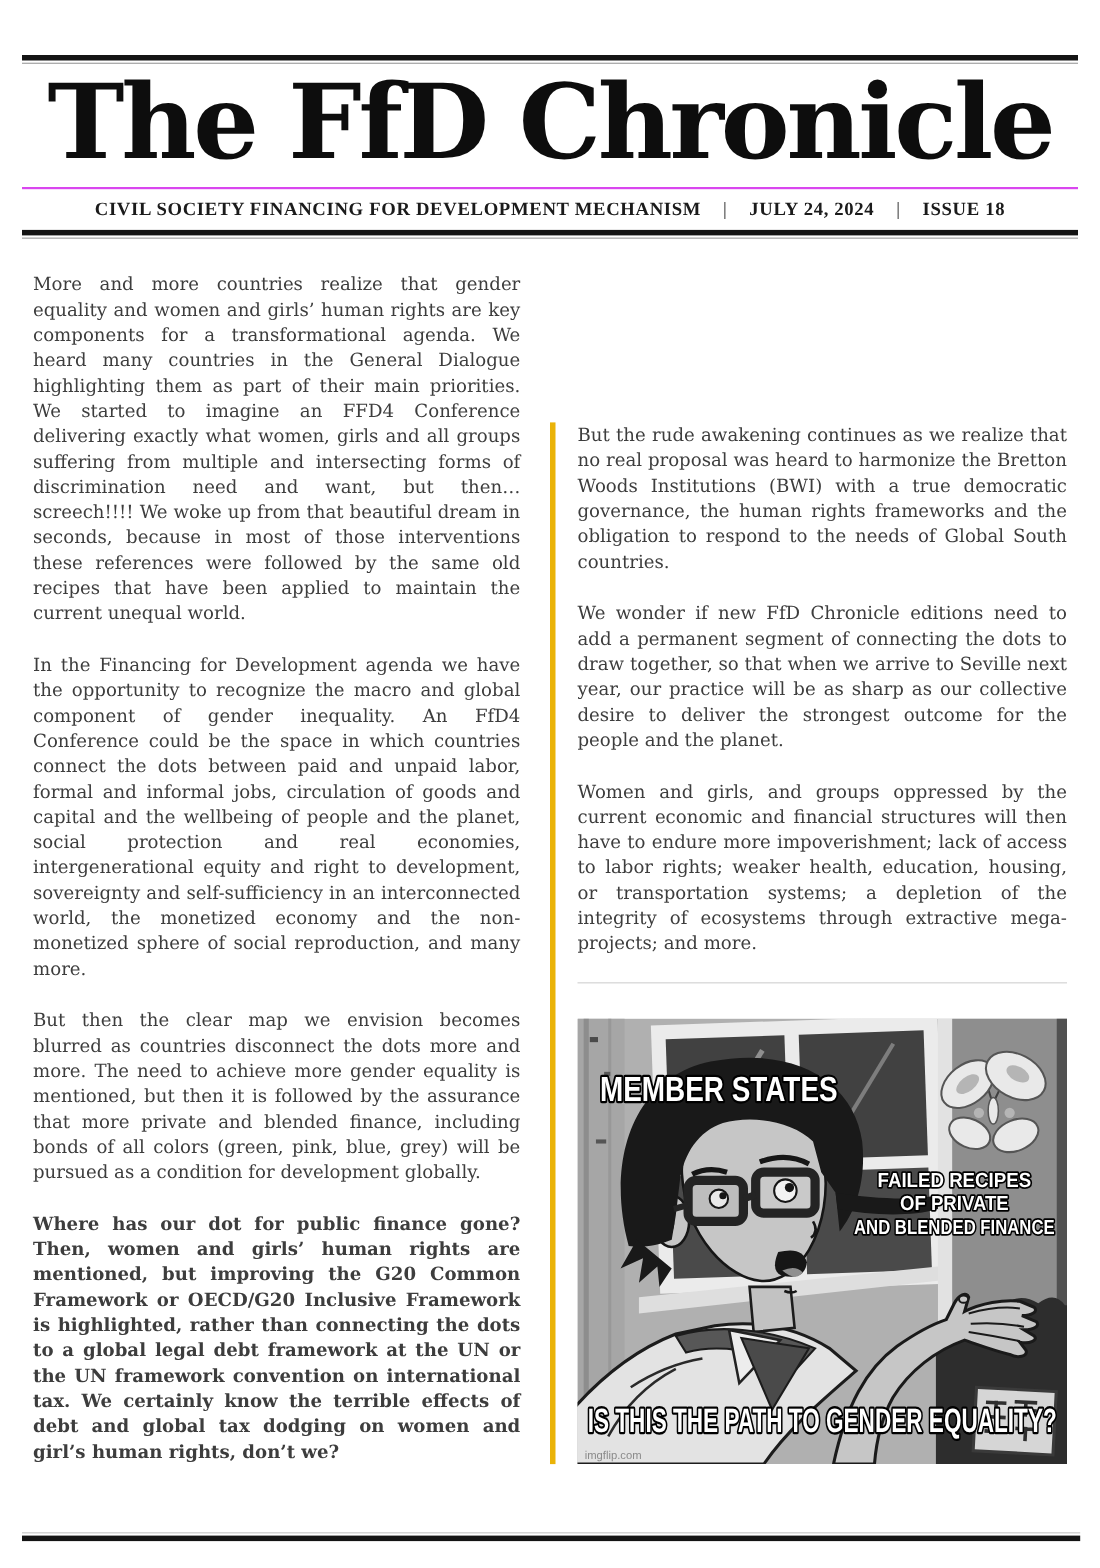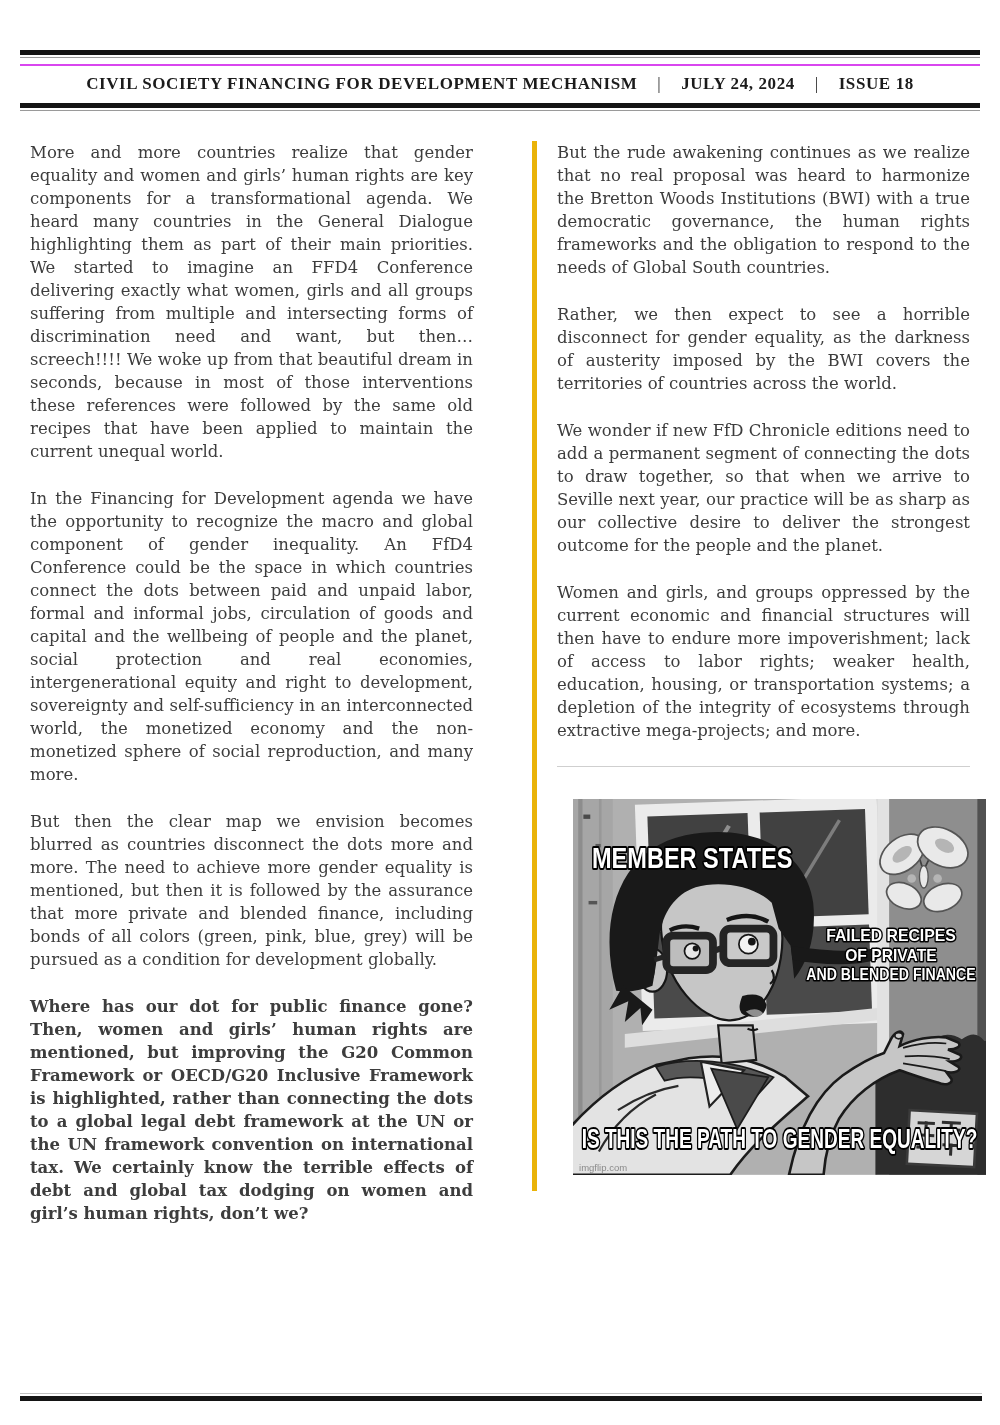--- a/index.html
+++ b/index.html
@@ -58,42 +58,41 @@
     line-height:1.1;
     letter-spacing:0px;
     color:#101010;
     white-space:nowrap;
   }
 
   
   .columns {
     display:flex;
     margin:30px 30px 0;
-    align-items:flex-start;
-    gap:32px;
+    align-items:flex-end;
   }
   .col { box-sizing:border-box; }
   .col-left  { width:470px; padding-right:27px; }
   .col-right { flex:1; border-left:5px solid #eab308; padding-left:20px; }
   .col p {
     margin:0 0 24px;
     font-size:16.5px;
     line-height:23px;
     text-align:justify;
     color:#3d3d3d;
   }
   .col p:last-child { margin-bottom:0;font-weight:bold; }
   .meme-sep {
     border:none;
     border-top:1px solid #cfcfcf;
     margin:4px 0 32px;
   }
 
   
-  .meme { margin:16px; width:100%; }
+  .meme { margin:0; width:100%; }
   .meme svg { display:block; width:100%; height:auto; }
   .meme-txt {
     font-family:"Liberation Sans", sans-serif;
     font-weight:bold;
     fill:#ffffff;
     stroke:#000000;
     paint-order:stroke;
     stroke-linejoin:round;
   }
   .meme-wm { font-family:"Liberation Sans", sans-serif; fill:#8a8a8a; }
@@ -102,20 +101,21 @@
 <body>
 
 <div class="page">
 
   <div class="rules top-rules">
     <div class="rule-thick"></div>
     <div class="rule-thin"></div>
   </div>
 
   <header>
+    <h1 class="masthead">The FfD Chronicle</h1>
     <div class="tagline-bar">
       <span>CIVIL SOCIETY FINANCING FOR DEVELOPMENT MECHANISM</span>
       <span class="sep">|</span>
       <span>JULY 24, 2024</span>
       <span class="sep">|</span>
       <span>ISSUE 18</span>
     </div>
     <div class="rules">
       <div class="rule-thick"></div>
       <div class="rule-thin"></div>
@@ -127,21 +127,20 @@
 
     <section class="col col-left">
       <p>More and more countries realize that gender equality and women and girls’ human rights are key components for a transformational agenda. We heard many countries in the General Dialogue highlighting them as part of their main priorities. We started to imagine an FFD4 Conference delivering exactly what women, girls and all groups suffering from multiple and intersecting forms of discrimination need and want, but then… screech!!!! We woke up from that beautiful dream in seconds, because in most of those interventions these references were followed by the same old recipes that have been applied to maintain the current unequal world.</p>
       <p>In the Financing for Development agenda we have the opportunity to recognize the macro and global component of gender inequality. An FfD4 Conference could be the space in which countries connect the dots between paid and unpaid labor, formal and informal jobs, circulation of goods and capital and the wellbeing of people and the planet, social protection and real economies, intergenerational equity and right to development, sovereignty and self-sufficiency in an interconnected world, the monetized economy and the non-monetized sphere of social reproduction, and many more.</p>
       <p>But then the clear map we envision becomes blurred as countries disconnect the dots more and more. The need to achieve more gender equality is mentioned, but then it is followed by the assurance that more private and blended finance, including bonds of all colors (green, pink, blue, grey) will be pursued as a condition for development globally.</p>
       <p>Where has our dot for public finance gone? Then, women and girls’ human rights are mentioned, but improving the G20 Common Framework or OECD/G20 Inclusive Framework is highlighted, rather than connecting the dots to a global legal debt framework at the UN or the UN framework convention on international tax. We certainly know the terrible effects of debt and global tax dodging on women and girl’s human rights, don’t we?</p>
     </section>
 
     <section class="col col-right">
       <p>But the rude awakening continues as we realize that no real proposal was heard to harmonize the Bretton Woods Institutions (BWI) with a true democratic governance, the human rights frameworks and the obligation to respond to the needs of Global South countries.</p>
-      <p>Rather, we then expect to see a horrible disconnect for gender equality, as the darkness of austerity imposed by the BWI covers the territories of countries across the world.</p>
       <p>We wonder if new FfD Chronicle editions need to add a permanent segment of connecting the dots to draw together, so that when we arrive to Seville next year, our practice will be as sharp as our collective desire to deliver the strongest outcome for the people and the planet.</p>
       <p>Women and girls, and groups oppressed by the current economic and financial structures will then have to endure more impoverishment; lack of access to labor rights; weaker health, education, housing, or transportation systems; a depletion of the integrity of ecosystems through extractive mega-projects; and more.</p>
 
       <hr class="meme-sep">
 
       <figure class="meme">
         <svg viewBox="0 0 478 435" xmlns="http://www.w3.org/2000/svg">
 
           <rect width="478" height="435" fill="#b0b0b0"></rect>
 

